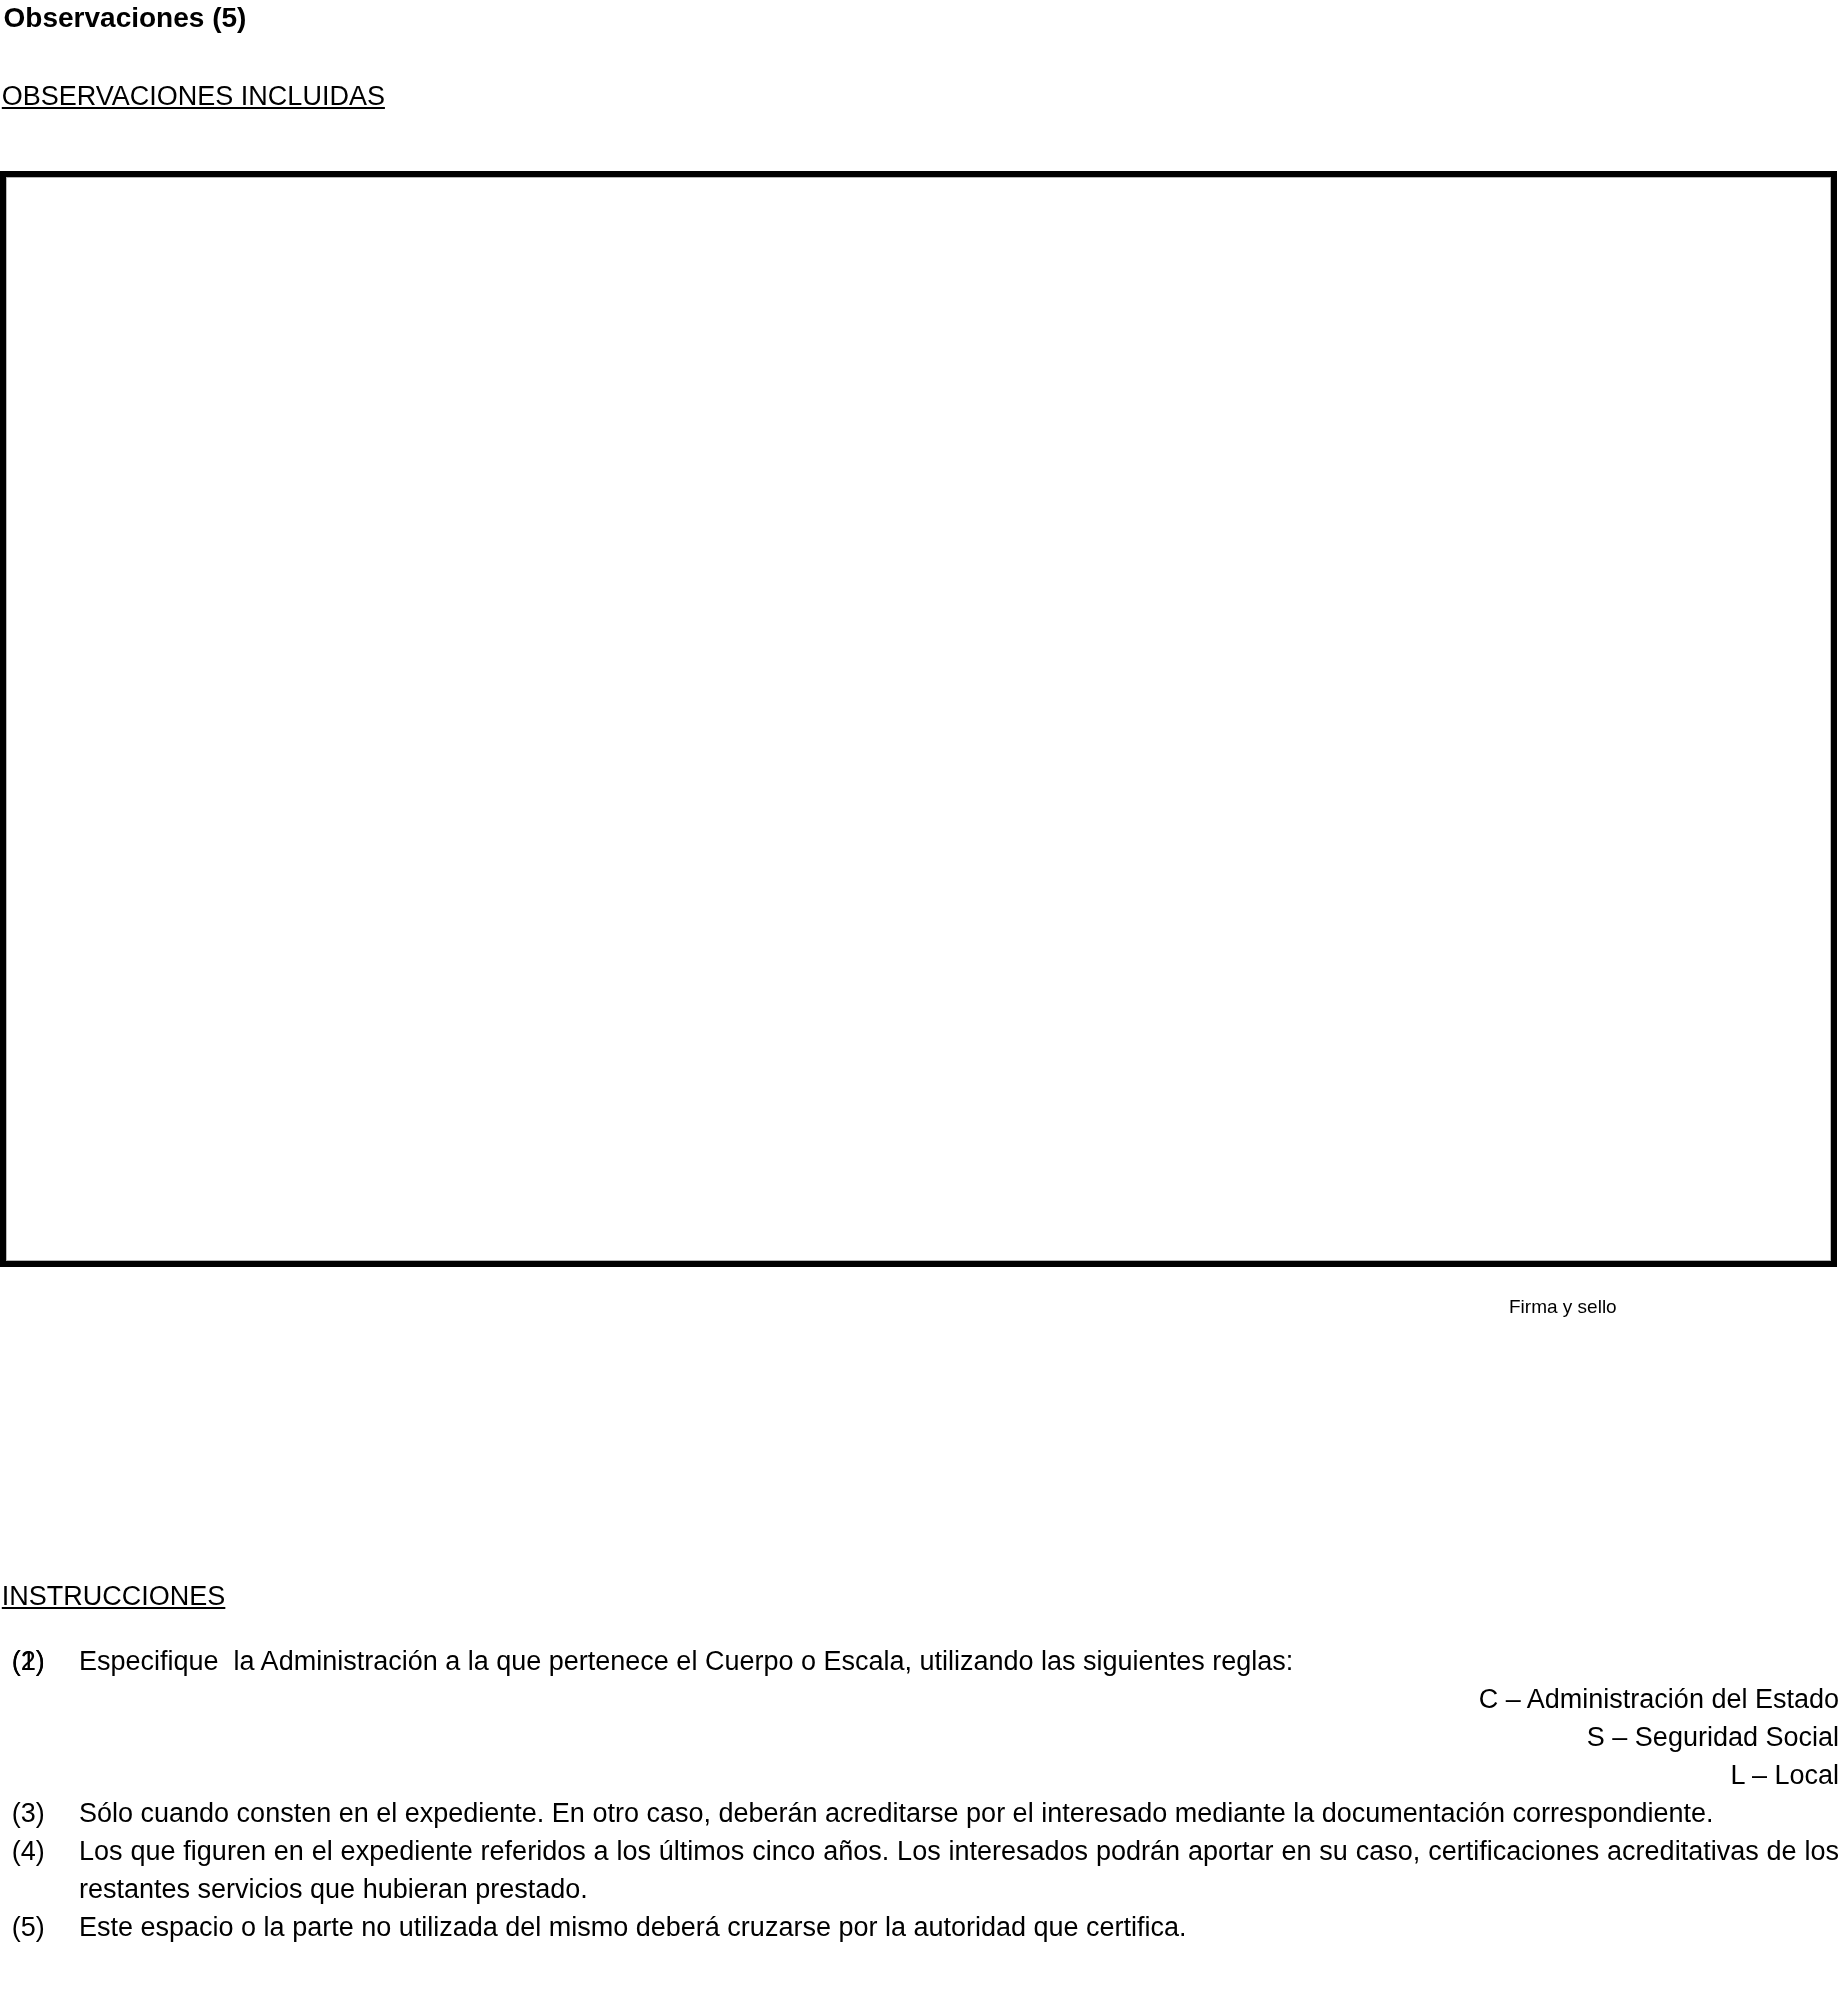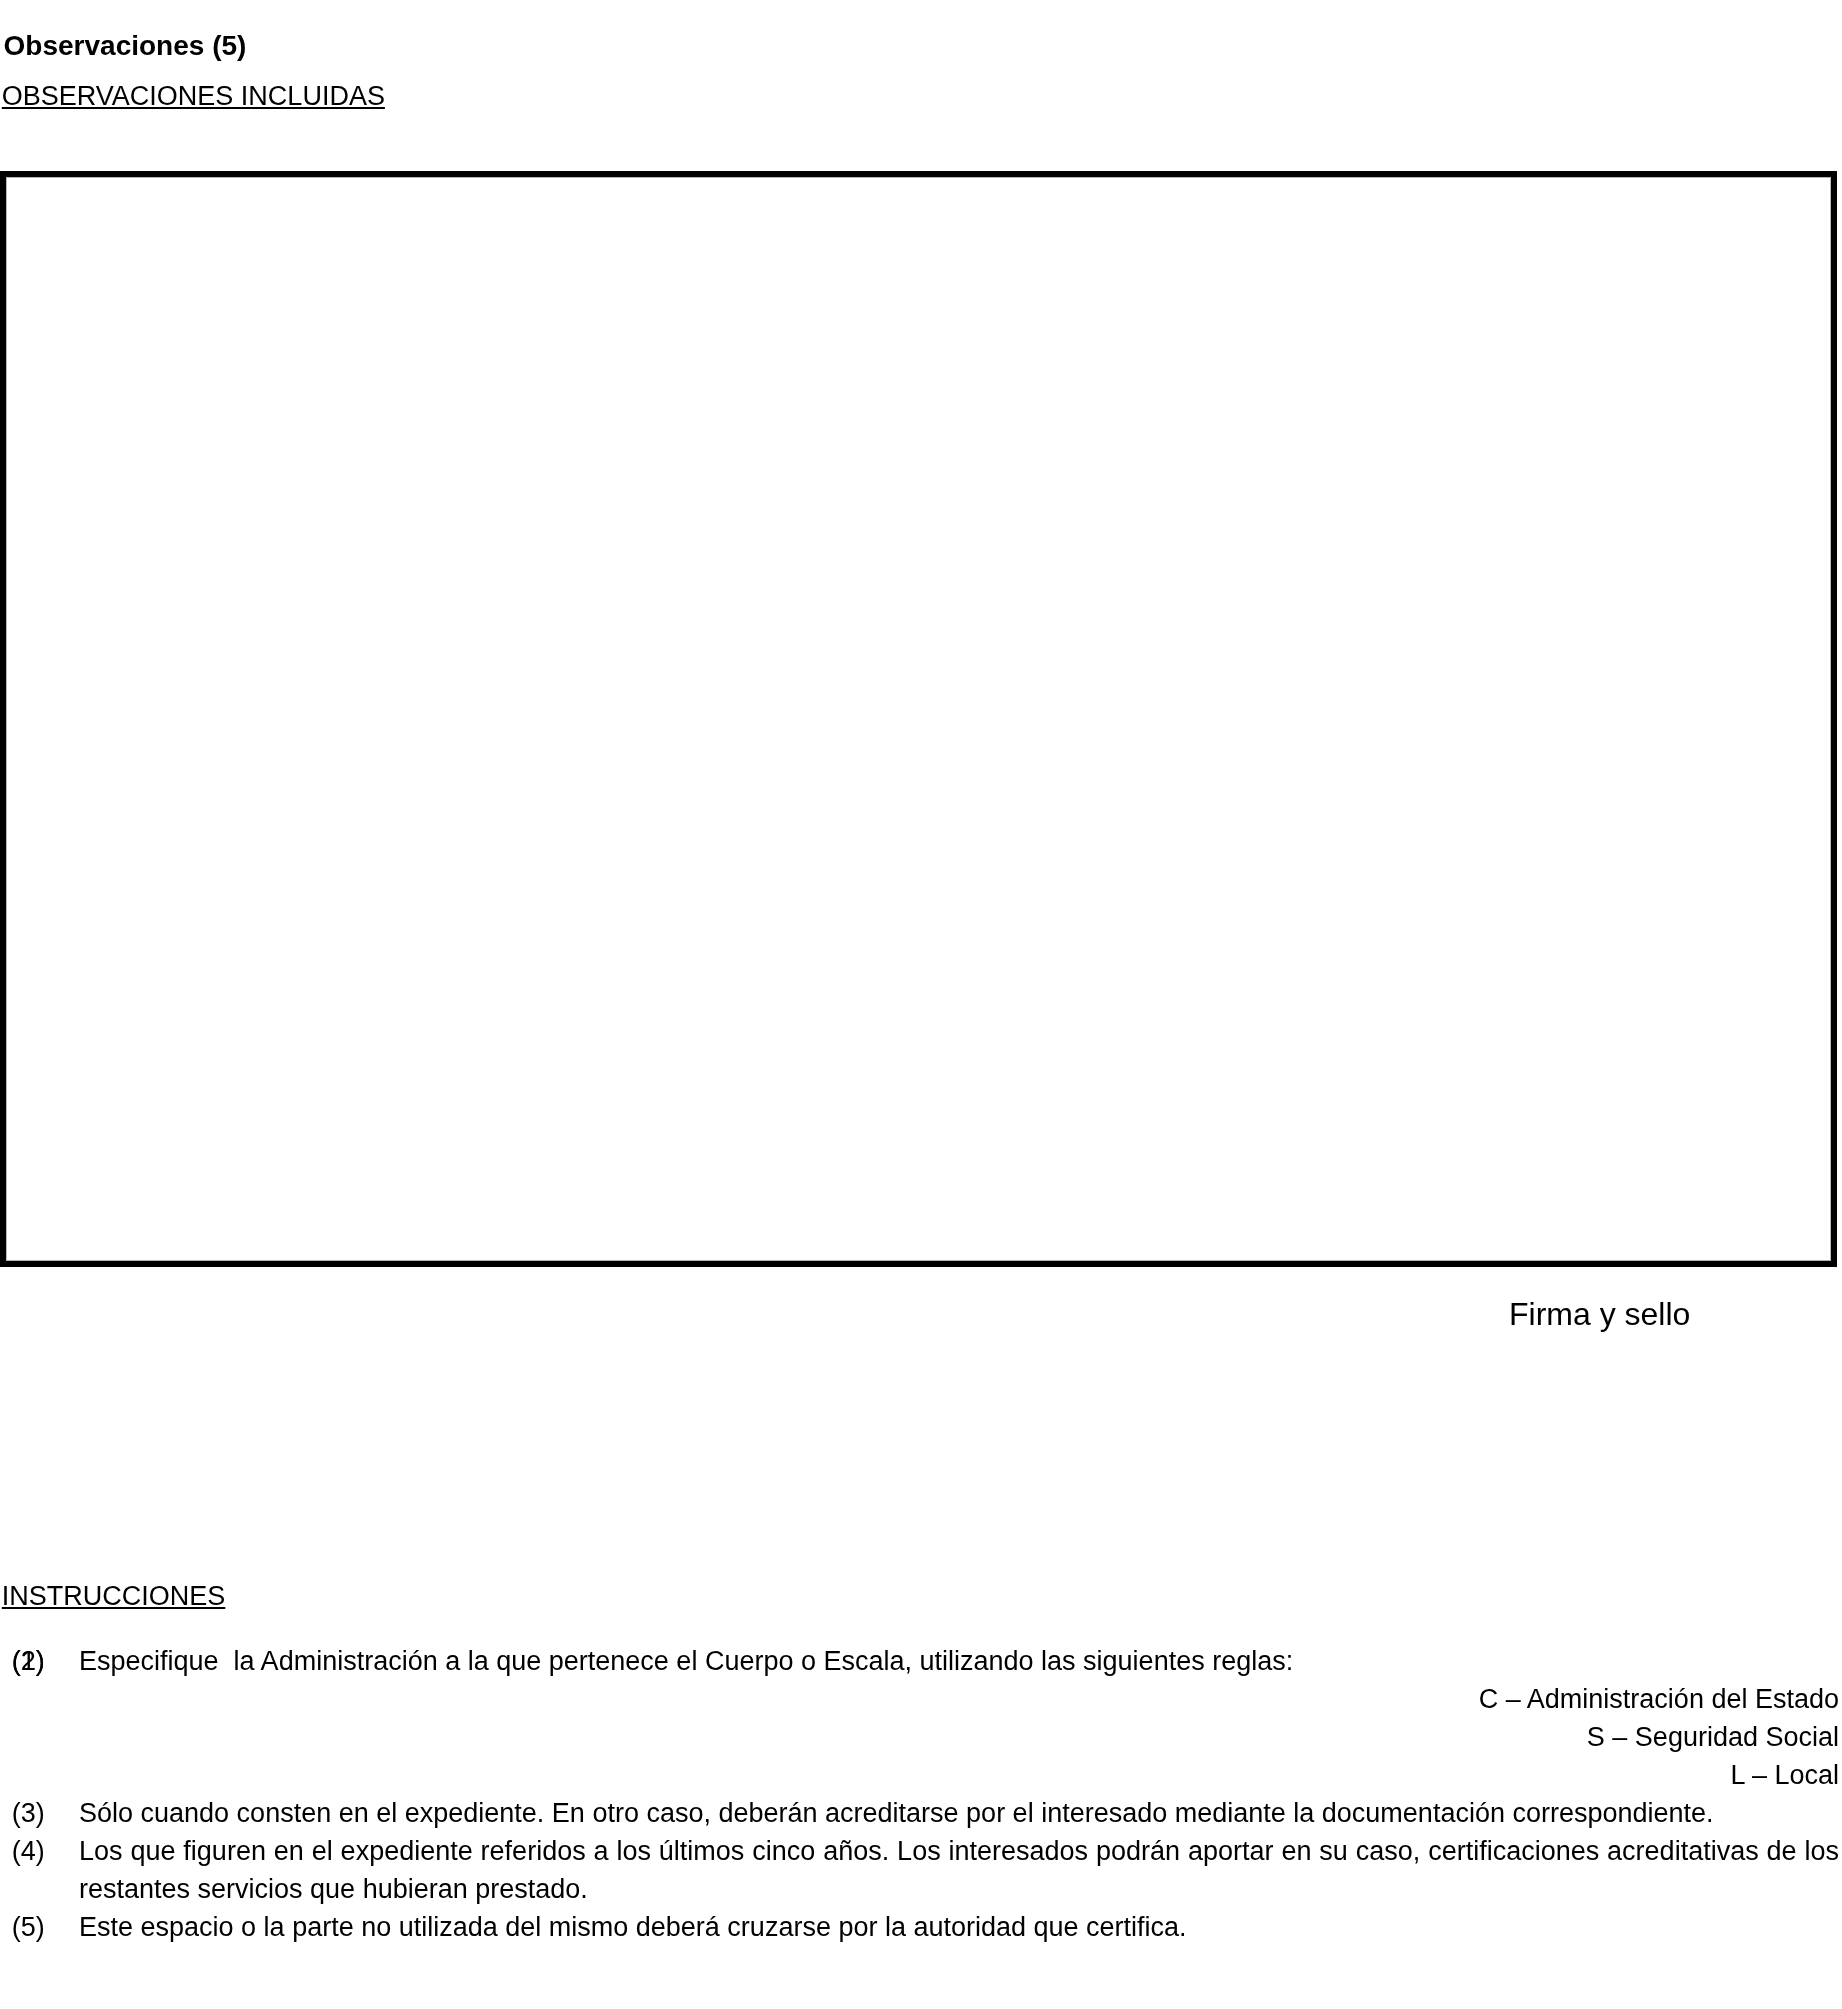--- a/index.html
+++ b/index.html
@@ -13,21 +13,20 @@
     font-size: 27px;
     overflow: hidden;
   }
   .doc-title {
     position: absolute;
     left: 3.6px;
     top: 1.8px;
     font-size: 28px;
     font-weight: bold;
     white-space: nowrap;
-    margin-top: 28px;
   }
   .doc-subtitle {
     position: absolute;
     left: 1.8px;
     top: 81px;
     font-size: 27px;
     text-decoration: underline;
     white-space: nowrap;
   }
   .obs-box {
@@ -38,21 +37,21 @@
     height: 1096px;
     box-sizing: border-box;
     border: 6.3px solid #000000;
     box-shadow: inset 0 0 0 0.9px #b4b4b4;
     background: #ffffff;
   }
   .firma-label {
     position: absolute;
     left: 1509px;
     top: 1296px;
-    font-size: 32px;
+    font-size: 19px;
     white-space: nowrap;
   }
   .instr-heading {
     position: absolute;
     left: 1.8px;
     top: 1573px;
     font-size: 27px;
     text-decoration: underline;
     white-space: nowrap;
     margin-top: 8px;

